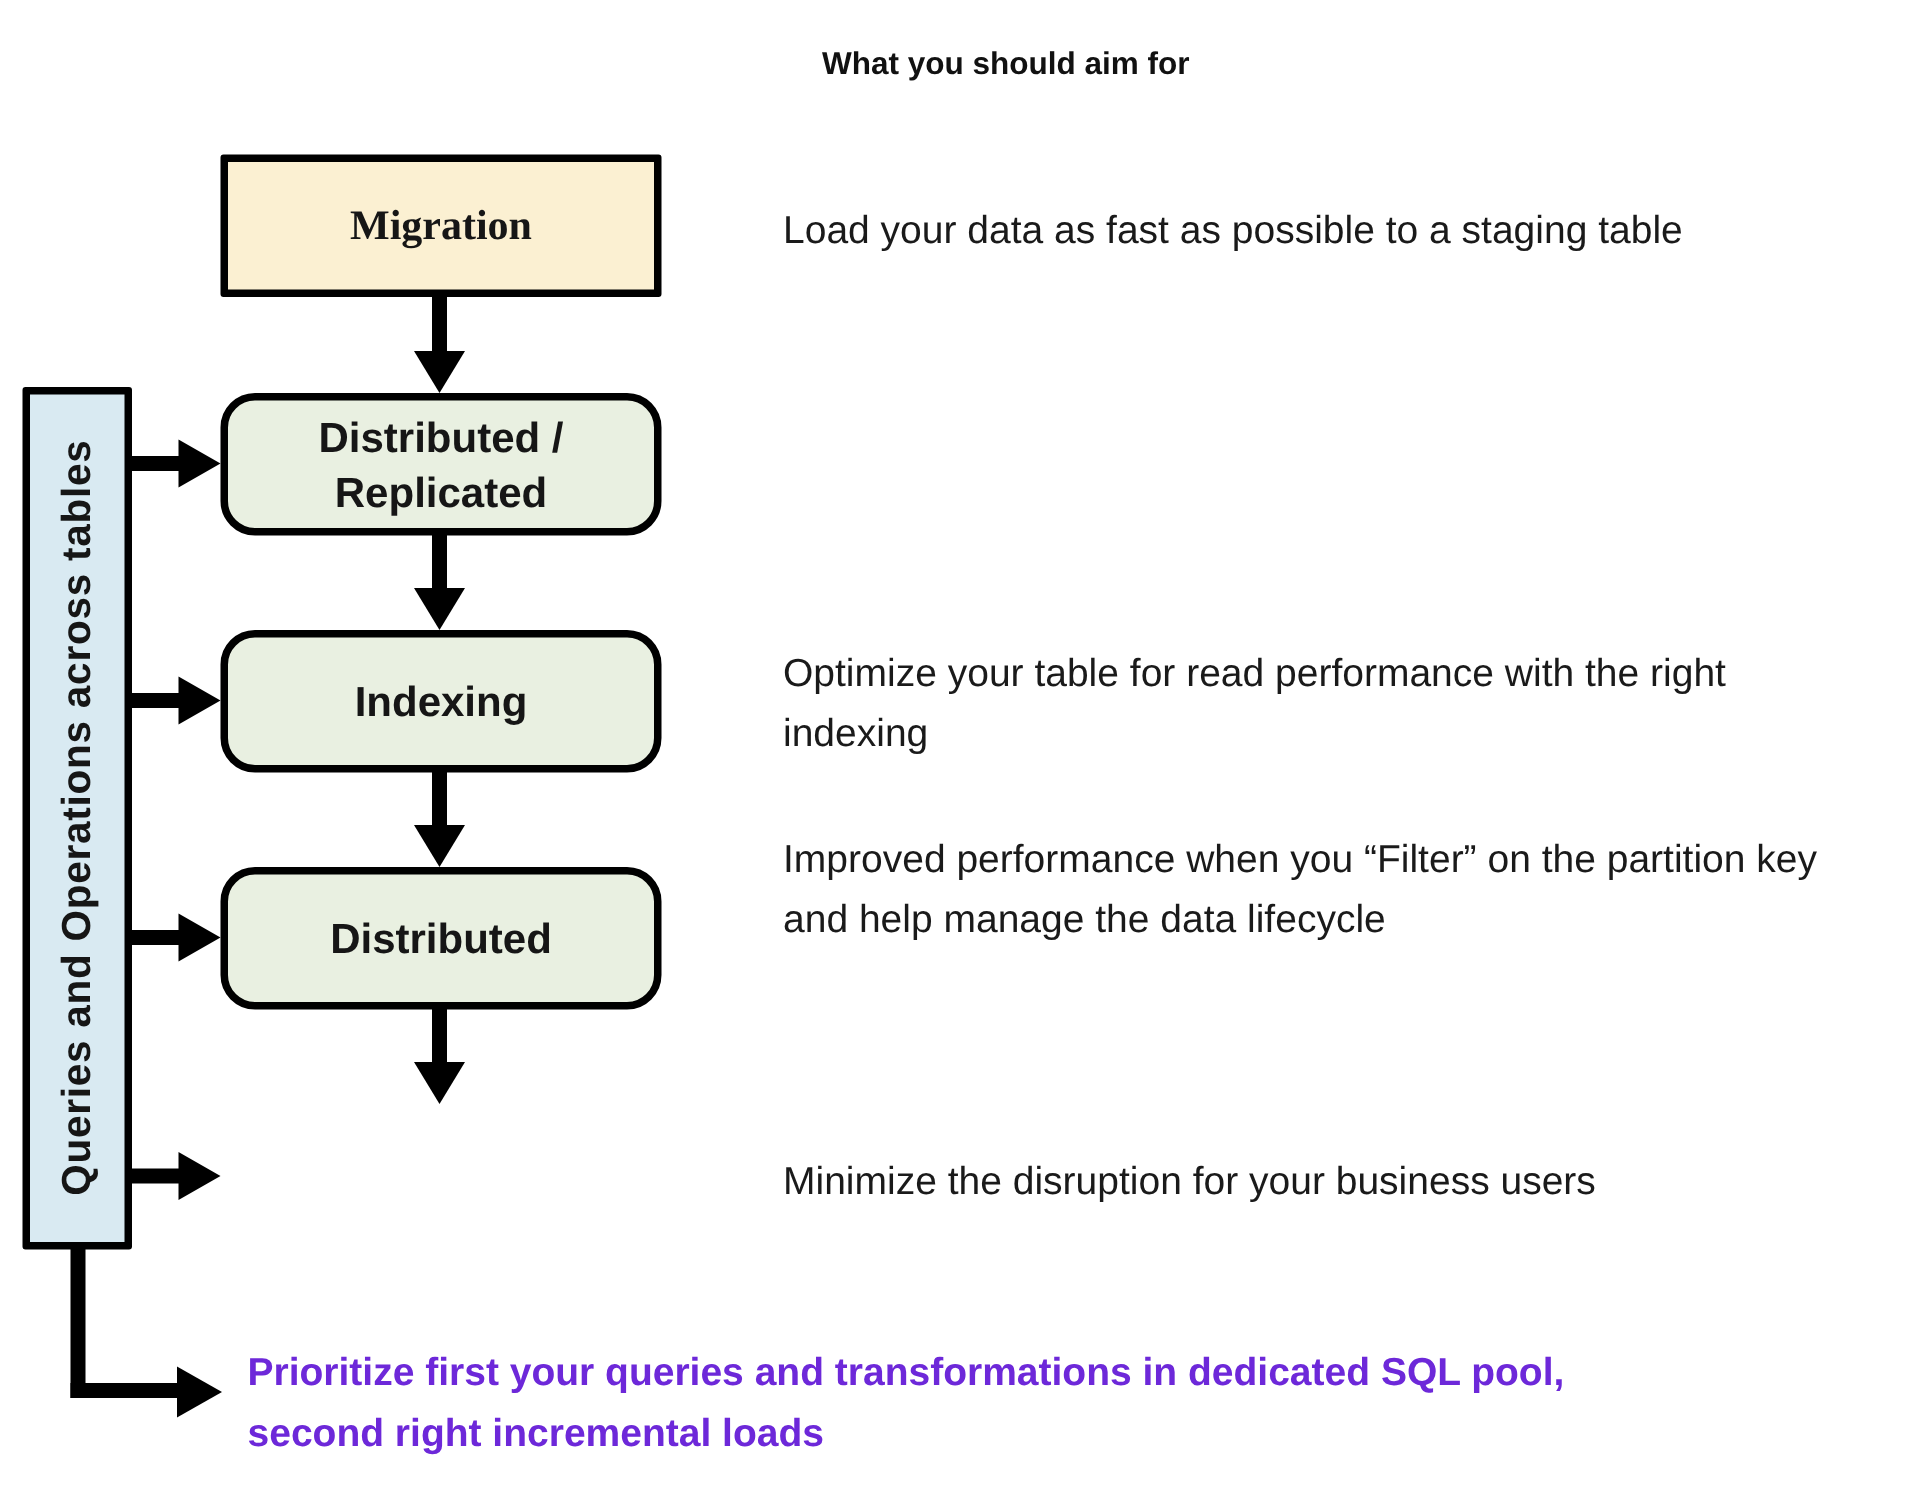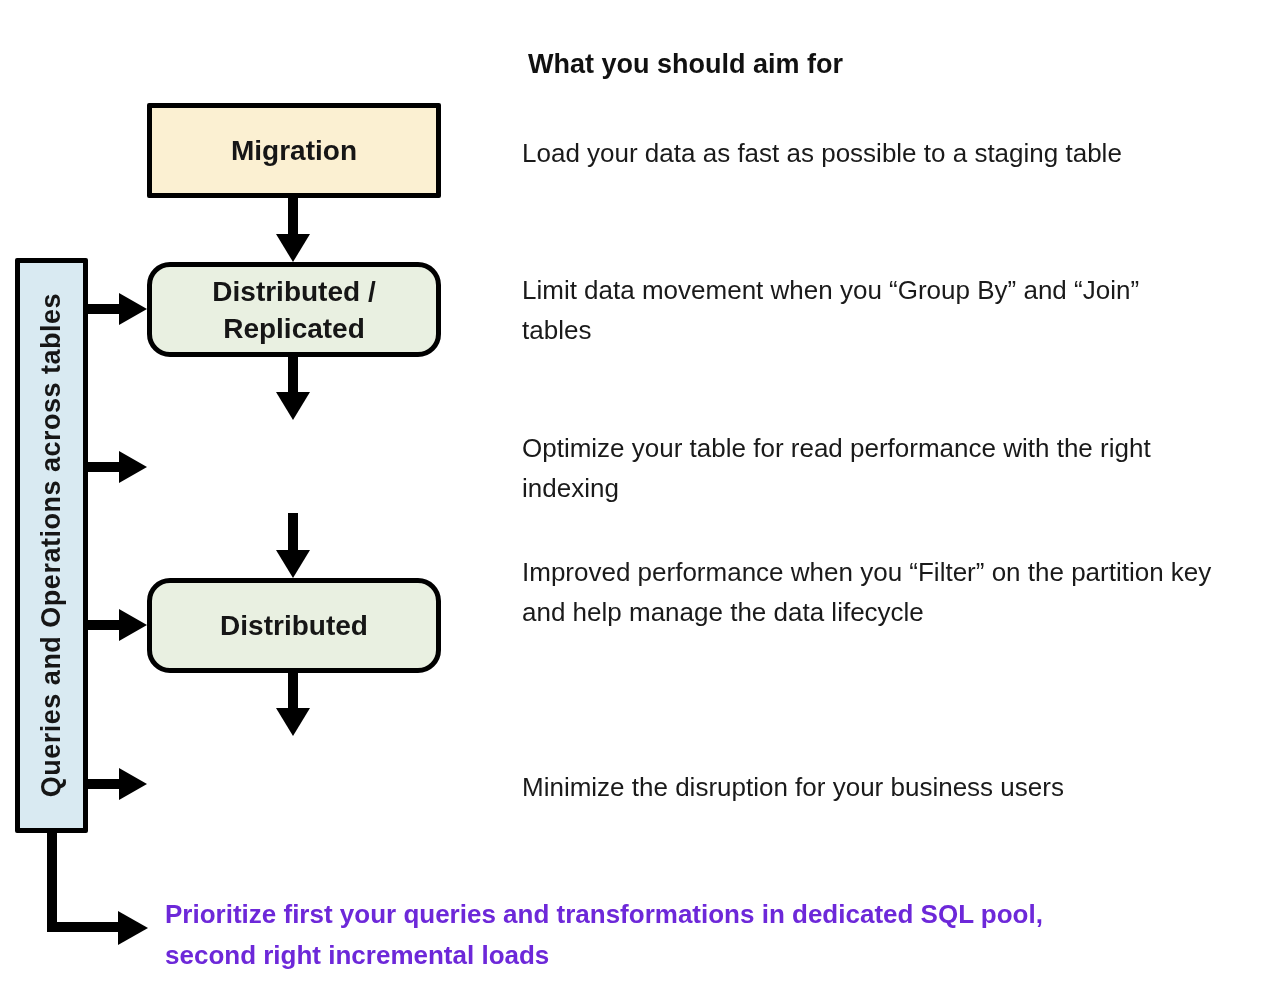--- a/index.html
+++ b/index.html
@@ -26,21 +26,21 @@
     border-radius: 2px;
     display: flex;
     align-items: center;
     justify-content: center;
     text-align: center;
     font-weight: bold;
     font-size: 28px;
     line-height: 37px;
     color: #161616;
   }
-  .box.cream { background: var(--cream, #FBF0D2); }
+  .box.cream { background: var(--cream, #FBF0D2); font-family: Liberation Serif, serif; }
   .box.green { background: var(--green, #E9F0E1); border-radius: 23px; }
 
   
   .sidebar {
     position: absolute;
     left: 15px;
     top: 258px;
     width: 73px;
     height: 575px;
     background: var(--blue, #D9EAF2);
@@ -72,26 +72,25 @@
   .head-right {
     position: absolute; width: 0; height: 0;
     border-top: 16px solid transparent;
     border-bottom: 16px solid transparent;
     border-left: 28px solid var(--line, #000000);
   }
 
   
   .title {
     position: absolute;
-    left: 528px;
+    left: 548px;
     top: 31px;
     font-weight: bold;
-    font-size: 27px;
+    font-size: 21px;
     white-space: nowrap;
-    margin-top: 18px;
   }
   .desc {
     position: absolute;
     left: 522px;
     font-size: 26px;
     line-height: 40px;
     color: #1a1a1a;
   }
   .footer-note {
     position: absolute;
@@ -113,20 +112,23 @@
 
   <div class="sidebar">
     <span class="vtext">Queries and Operations across tables</span>
   </div>
 
   <div class="box cream" style="top:103px">
     <span>Migration</span>
   </div>
   <div class="box green" style="top:262px">
     <span>Distributed / Replicated</span>
+  </div>
+  <div class="box green" style="top:420px">
+    <span>Indexing</span>
   </div>
   <div class="box green" style="top:578px">
     <span>Distributed</span>
   </div>
 
   <div>
     <div class="shaft-v" style="left:288px; top:197px; height:40px;"></div>
     <div class="head-down" style="left:276px; top:234px;"></div>
   </div>
   <div>
@@ -159,21 +161,20 @@
     <div class="head-right" style="left:119px; top:768px;"></div>
   </div>
 
   <div>
     <div class="shaft-v" style="left:47px; top:830px; height:102px;"></div>
     <div class="shaft-h" style="left:47px; top:922px; width:73px;"></div>
     <div class="head-right" style="left:118px; top:911px; border-top-width:17px; border-bottom-width:17px; border-left-width:30px;"></div>
   </div>
 
   <div class="desc" style="top:133px; width:780px;">Load your data as fast as possible to a staging table</div>
-  <div class="desc" style="top:270px; width:660px;">Limit data movement when you “Group By” and “Join” tables</div>
   <div class="desc" style="top:428px; width:720px;">Optimize your table for read performance with the right indexing</div>
   <div class="desc" style="top:552px; width:700px;">Improved performance when you “Filter” on the partition key and help manage the data lifecycle</div>
   <div class="desc" style="top:767px; width:720px;">Minimize the disruption for your business users</div>
 
   <div class="footer-note">
     <div>Prioritize first your queries and transformations in dedicated SQL pool,</div>
     <div>second right incremental loads</div>
   </div>
 
 </div>

